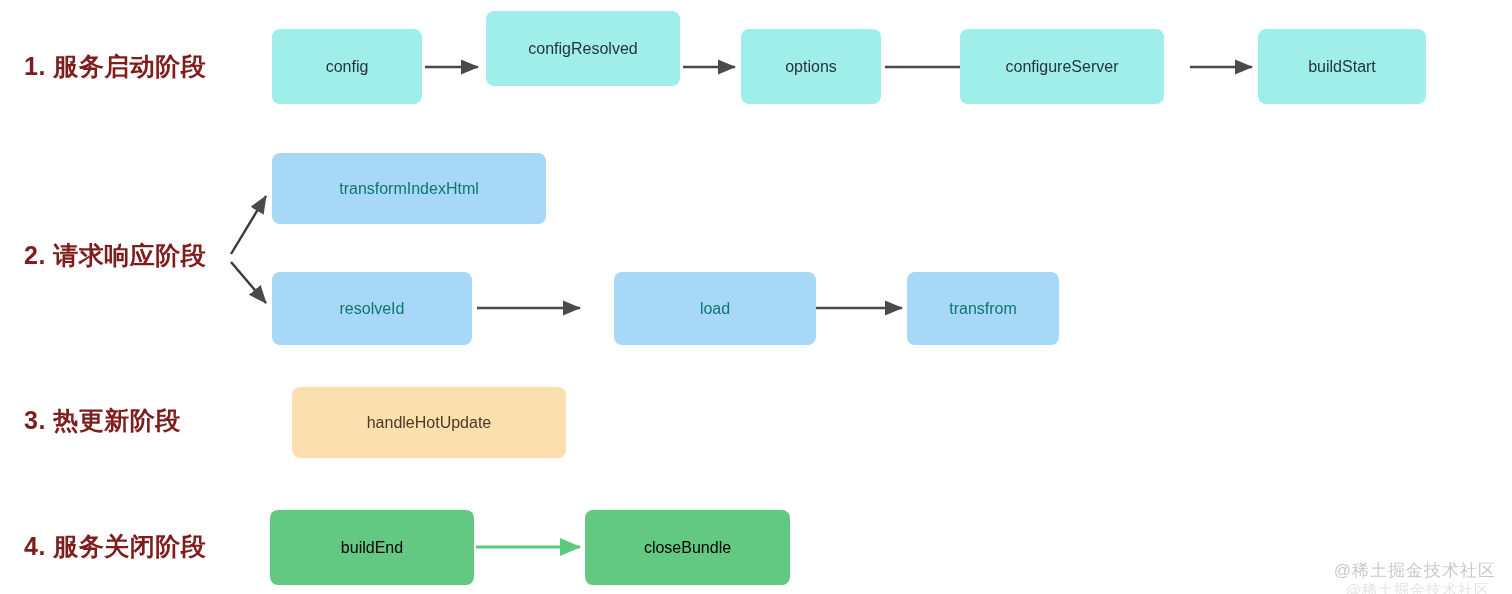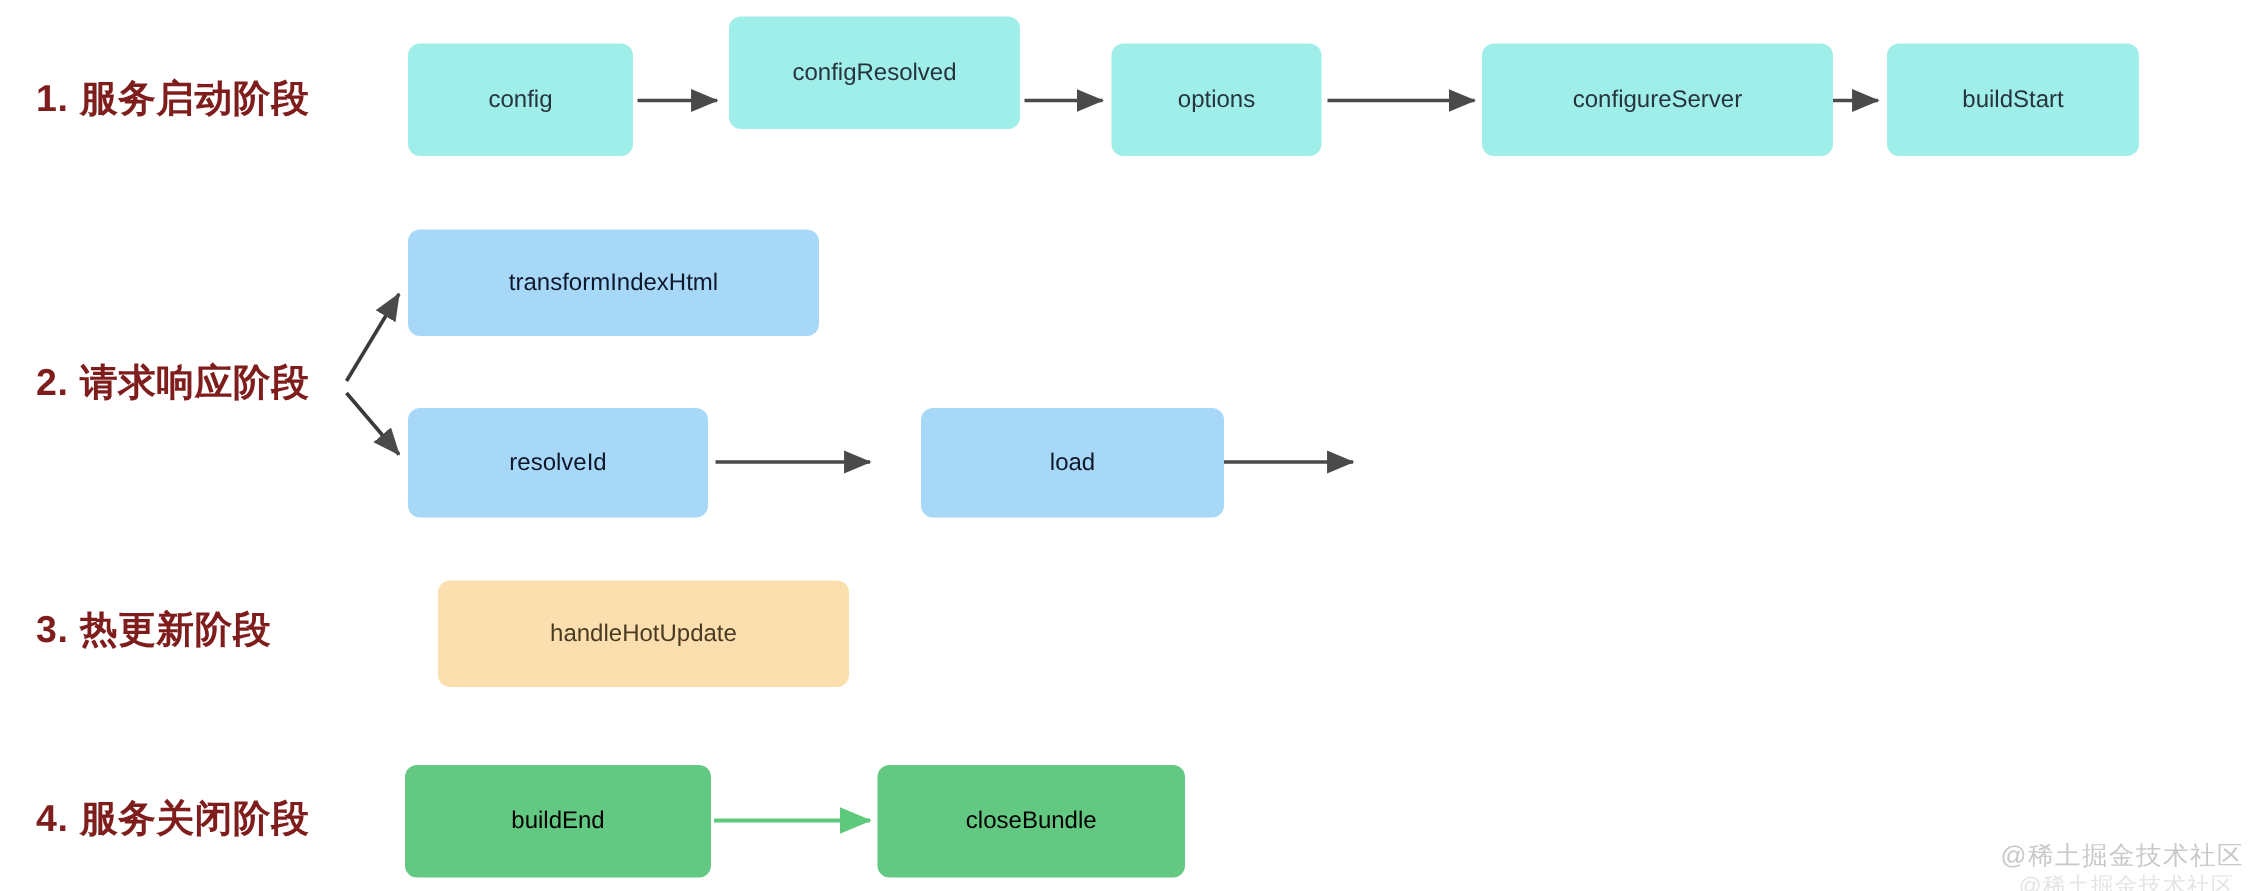--- a/index.html
+++ b/index.html
@@ -36,21 +36,21 @@
     align-items: center;
     justify-content: center;
     border-radius: 8px;
     font-size: 16px;
     line-height: 1;
     box-sizing: border-box;
     padding: 0 10px;
     text-align: left;
   }
   .node.cyan   { background: #9FEEEA; color: #27343b; }
-  .node.blue   { background: #A8D8F8; color: #0f172a; }
+  .node.blue   { background: #A8D8F8; color: #0f766e; }
   .node.orange { background: #FBDFAF; color: #4a3a22; }
   .node.green  { background: #63C881; color: #000000; }
 
   
   #arrows {
     position: absolute;
     left: 0;
     top: 0;
     width: 1512px;
     height: 594px;
@@ -115,32 +115,33 @@
   </svg>
 
   <div class="stage-label" style="left:24px; top:54px;">1. 服务启动阶段</div>
 
   <div class="node cyan" style="left:272px; top:29px; width:150px; height:75px;">config</div>
 
   <div class="node cyan" style="left:486px; top:11px; width:194px; height:75px;">configResolved</div>
 
   <div class="node cyan" style="left:741px; top:29px; width:140px; height:75px;">options</div>
 
-  <div class="node cyan" style="left:988px; top:29px; width:234px; height:75px;">configureServer</div>
+  <div class="node cyan" style="left:960px; top:29px; width:204px; height:75px;">configureServer</div>
 
   <div class="node cyan" style="left:1258px; top:29px; width:168px; height:75px;">buildStart</div>
 
   <div class="stage-label" style="left:24px; top:243px;">2. 请求响应阶段</div>
 
   <div class="node blue" style="left:272px; top:153px; width:274px; height:71px;">transformIndexHtml</div>
 
   <div class="node blue" style="left:272px; top:272px; width:200px; height:73px;">resolveId</div>
 
   <div class="node blue" style="left:586px; top:272px; width:202px; height:73px;margin-left:28px;">load</div>
 
+  <div class="node blue" style="left:907px; top:272px; width:152px; height:73px;">transfrom</div>
 
   <div class="stage-label" style="left:24px; top:408px;">3. 热更新阶段</div>
 
   <div class="node orange" style="left:272px; top:387px; width:274px; height:71px;margin-left:20px;">handleHotUpdate</div>
 
   <div class="stage-label" style="left:24px; top:534px;">4. 服务关闭阶段</div>
 
   <div class="node green" style="left:270px; top:510px; width:204px; height:75px;">buildEnd</div>
 
   <div class="node green" style="left:585px; top:510px; width:205px; height:75px;">closeBundle</div>

